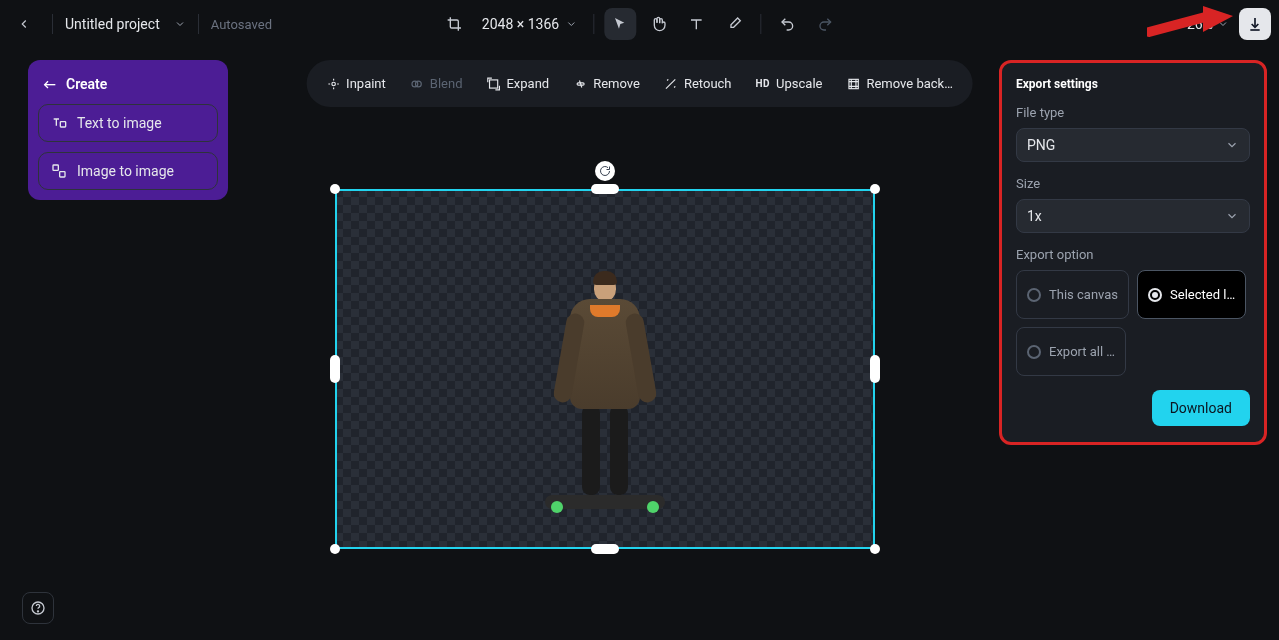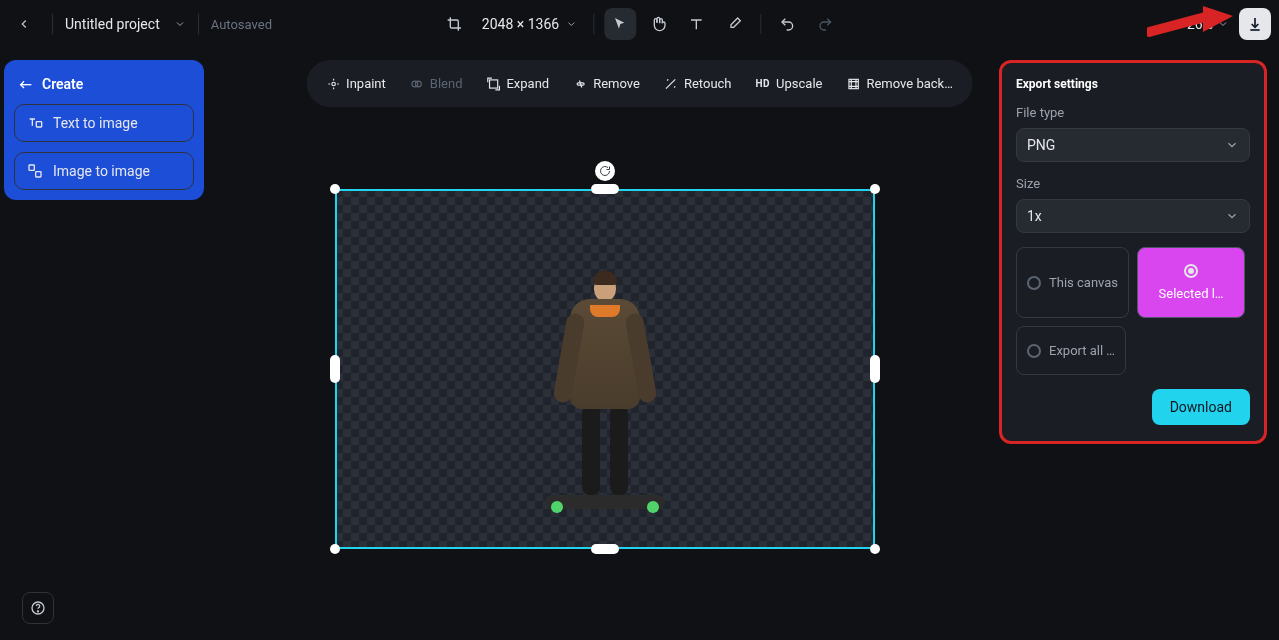--- a/index.html
+++ b/index.html
@@ -11,21 +11,21 @@
   .title { font-size:14px; color:#e5e7eb; display:flex; align-items:center; gap:14px; }
   .title .chev { color:#9ca3af; }
   .divider { width:1px; height:20px; background:#2a2e36; margin:0 4px; }
   .autosaved { color:#6b7280; font-size:13px; }
   .center-tools { position:absolute; left:50%; transform:translateX(-50%); display:flex; align-items:center; gap:6px; }
   .dim-box { display:flex; align-items:center; gap:6px; padding:0 6px; color:#e5e7eb; font-size:14px; }
   .right-tools { margin-left:auto; display:flex; align-items:center; gap:6px; }
   .zoom { display:flex; align-items:center; gap:4px; font-size:14px; color:#e5e7eb; padding:0 4px; }
   .dl-btn { width:32px; height:32px; border-radius:8px; background:#e5e7eb; color:#111827; display:flex; align-items:center; justify-content:center; cursor:pointer; }
   .content { position:absolute; top:48px; left:0; right:0; bottom:0; }
-  .sidebar { position:absolute; top:12px; left:4px; width:200px; background:#1d4ed8; border-radius:12px; padding:10px; }
+  .sidebar { position:absolute; top:12px; left:28px; width:200px; background:#4c1d95; border-radius:12px; padding:10px; }
   .sidebar-header { display:flex; align-items:center; gap:8px; font-weight:600; font-size:14px; color:#fff; padding:6px 4px 12px 4px; }
   .side-btn { display:flex; align-items:center; gap:10px; width:100%; padding:10px 12px; border:1px solid #2e333b; border-radius:10px; font-size:14px; color:#e5e7eb; margin-bottom:10px; cursor:pointer; background:transparent; }
   .side-btn:last-child { margin-bottom:0; }
   .toolbar { position:absolute; top:12px; left:50%; transform:translateX(-50%); background:#1a1d23; border-radius:999px; display:flex; align-items:center; padding:10px 10px; gap:4px; }
   .tool { display:flex; align-items:center; gap:6px; padding:6px 10px; font-size:13px; color:#e5e7eb; cursor:pointer; border-radius:8px; white-space:nowrap; }
   .tool.disabled { color:#5b6472; cursor:default; }
   .canvas-area { position:absolute; top:60px; left:230px; right:300px; bottom:10px; display:flex; align-items:center; justify-content:center; }
   .canvas-wrap { position:relative; width:540px; height:360px; }
   .canvas-checker { position:absolute; inset:0; background-image:
      linear-gradient(45deg,#2a2f38 25%,transparent 25%),
@@ -56,21 +56,21 @@
   .armL { position:absolute; top:14px; left:-10px; width:18px; height:90px; background:#4a3c2c; border-radius:9px; transform:rotate(10deg); }
   .armR { position:absolute; top:14px; right:-10px; width:18px; height:90px; background:#4a3c2c; border-radius:9px; transform:rotate(-10deg); }
   .legs { display:flex; gap:10px; justify-content:center; margin-top:-4px; }
   .leg { width:18px; height:90px; background:#1b1b1b; border-radius:8px; }
   .export-panel { position:absolute; top:12px; right:12px; width:268px; background:#1a1d23; border-radius:12px; padding:14px 14px 16px 14px; border:3px solid #d82424; }
   .export-title { font-size:12px; font-weight:700; color:#fff; margin-bottom:14px; }
   .lbl { font-size:13px; color:#9ca3af; margin-bottom:8px; }
   .select { width:100%; background:#262a31; border:1px solid #333945; border-radius:8px; padding:8px 10px; display:flex; align-items:center; justify-content:space-between; font-size:14px; color:#e5e7eb; margin-bottom:14px; cursor:pointer; }
   .options { display:flex; gap:8px; flex-wrap:wrap; margin-bottom:14px; }
   .radio-btn { display:flex; align-items:center; gap:8px; padding:16px 10px; border:1px solid #333945; border-radius:8px; font-size:13px; color:#9ca3af; cursor:pointer; min-width:108px; }
-  .radio-btn.sel { color:#fff; border-color:#4b5563; background:#d946ef;flex-direction:column; }
+  .radio-btn.sel { color:#fff; border-color:#4b5563; background:#000000; }
   .radio-circle { width:14px; height:14px; border:2px solid #5b6472; border-radius:50%; display:inline-flex; align-items:center; justify-content:center; }
   .radio-btn.sel .radio-circle { border-color:#e5e7eb; }
   .radio-btn.sel .radio-circle::after { content:""; width:6px; height:6px; background:#e5e7eb; border-radius:50%; }
   .download { margin-left:auto; display:block; background:#22d3ee; color:#0b1520; font-weight:400; font-size:14px; border:none; border-radius:8px; padding:10px 18px; cursor:pointer; }
   .help-bubble { position:absolute; bottom:16px; left:22px; width:32px; height:32px; border-radius:8px; border:1px solid #2e333b; display:flex; align-items:center; justify-content:center; color:#c5c9d1; cursor:pointer; }
   .arrow { position:absolute; top:4px; right:44px; width:88px; height:40px; pointer-events:none; }
   .arrow svg { position:absolute; top:0; left:0; }
   .truncate { overflow:hidden; text-overflow:ellipsis; white-space:nowrap; max-width:72px; }
 </style>
 </head>
@@ -322,20 +322,21 @@
     <div class="lbl">Size</div>
     <div class="select">
       <span>1x</span>
       <span class="ic">
           <svg width="14" height="14" viewBox="0 0 24 24" fill="none" stroke="#9ca3af" stroke-width="2">
             <polyline points="6 9 12 15 18 9"></polyline>
           </svg>
         </span>
     </div>
 
+    <div class="lbl">Export option</div>
     <div class="options">
       <div class="radio-btn">
         <span class="radio-circle"></span>
         <span>This canvas</span>
       </div>
       <div class="radio-btn sel">
         <span class="radio-circle"></span>
         <span class="truncate">Selected l…</span>
       </div>
       <div class="radio-btn">

